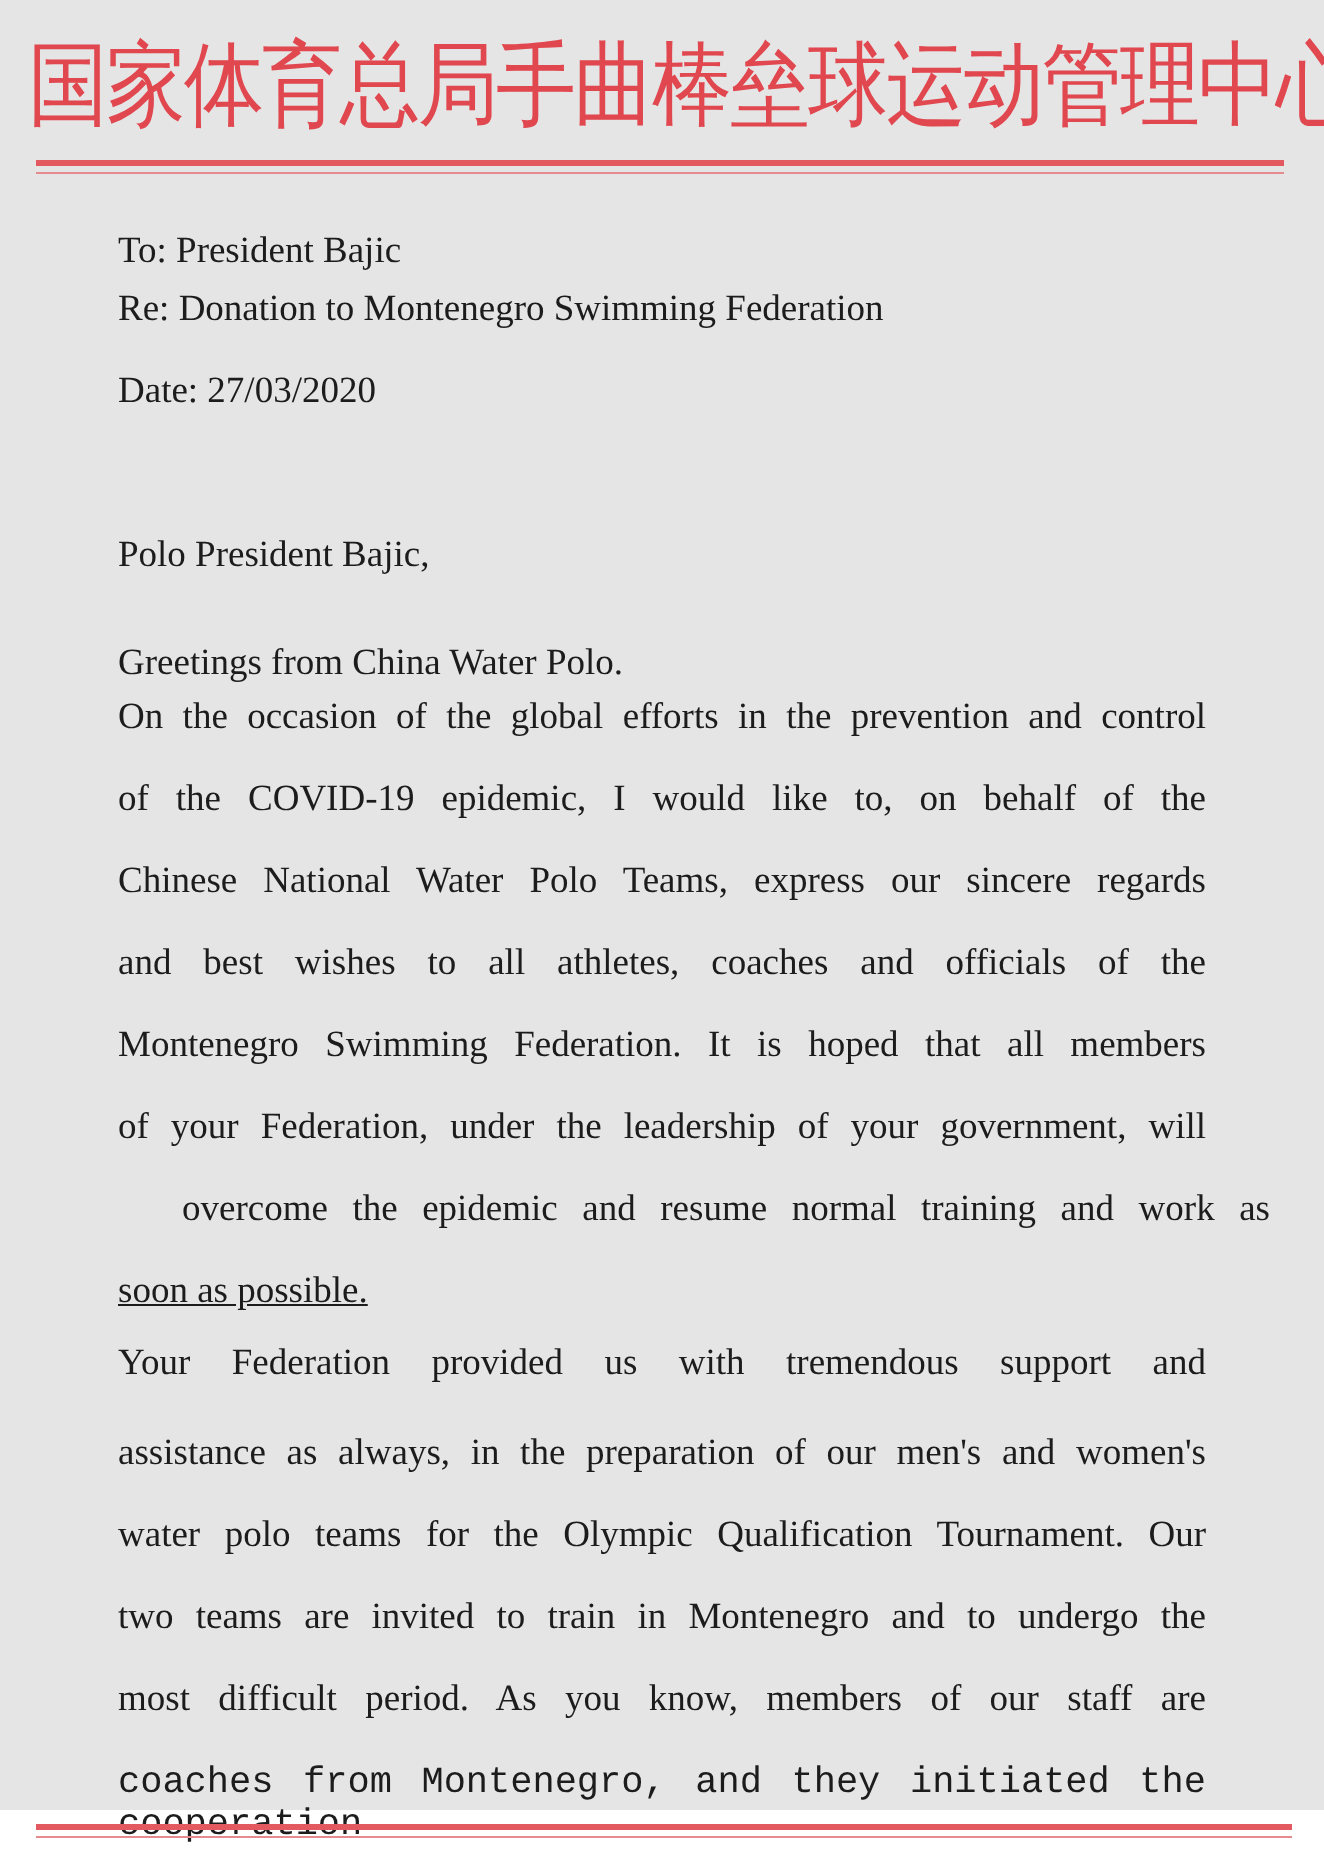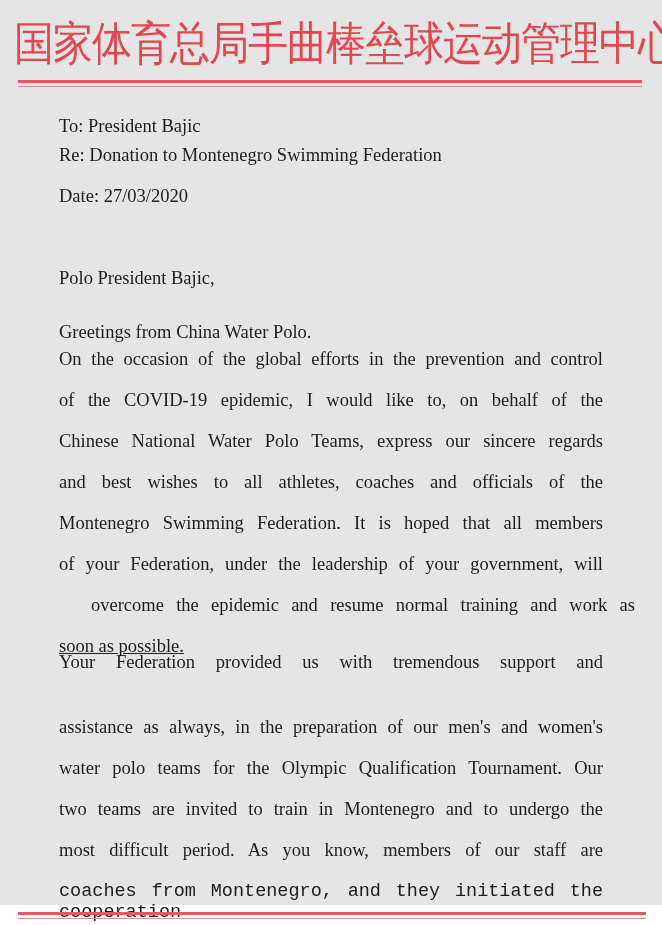--- a/index.html
+++ b/index.html
@@ -43,21 +43,21 @@
     <div class="line" style="top:322px;">Greetings from China Water Polo.</div>
 
     <div class="line just" style="top:349px;">On the occasion of the global efforts in the prevention and control</div>
     <div class="line just" style="top:390px;">of the COVID-19 epidemic, I would like to, on behalf of the</div>
     <div class="line just" style="top:431px;">Chinese National Water Polo Teams, express our sincere regards</div>
     <div class="line just" style="top:472px;">and best wishes to all athletes, coaches and officials of the</div>
     <div class="line just" style="top:513px;">Montenegro Swimming Federation. It is hoped that all members</div>
     <div class="line just" style="top:554px;">of your Federation, under the leadership of your government, will</div>
     <div class="line just" style="top:595px;margin-left:32px;">overcome the epidemic and resume normal training and work as</div>
     <div class="line" style="top:636px;text-decoration:underline;">soon as possible.</div>
-    <div class="line just" style="top:652px;">Your Federation provided us with tremendous support and</div>
+    <div class="line just" style="top:672px;">Your Federation provided us with tremendous support and</div>
     <div class="line just" style="top:717px;">assistance as always, in the preparation of our men's and women's</div>
     <div class="line just" style="top:758px;">water polo teams for the Olympic Qualification Tournament. Our</div>
     <div class="line just" style="top:799px;">two teams are invited to train in Montenegro and to undergo the</div>
     <div class="line just" style="top:840px;">most difficult period. As you know,  members of our staff are</div>
     <div class="line just" style="top:881px;font-family:Liberation Mono, monospace;">coaches from Montenegro, and they initiated the cooperation</div>
   </div>
 
   <div class="rule-bottom" style="top:912px;">
     <div class="thick"></div>
     <div class="thin"></div>

